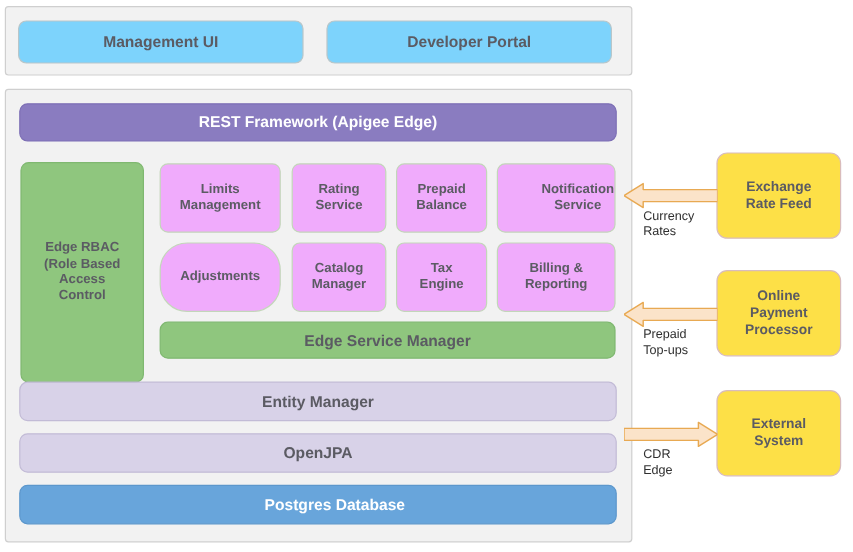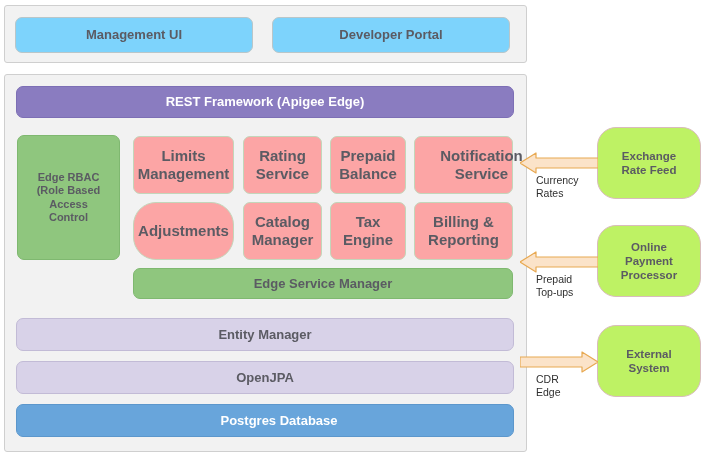--- a/index.html
+++ b/index.html
@@ -53,31 +53,31 @@
   #box-rest-framework {
     left: 16px; top: 86px; width: 498px; height: 32px;
     background: #8a7cc0;
     border: 1px solid #7d6fb5;
     color: #ffffff;
     font-size: 13px;
   }
 
   
   #box-edge-rbac {
-    left: 17px; top: 135px; width: 103px; height: 125px;
+    left: 17px; top: 135px; width: 103px; height: 184px;
     background: #8fc67e;
     border: 1px solid #7fb870;
     font-size: 11px;
   }
 
   
   .service {
-    background: #fca5a5;
+    background: #f0abfc;
     border: 1px solid #c3d6ba;
-    font-size: 15px;
+    font-size: 11px;
     height: 58px;
   }
   #svc-limits-management { left: 133px; top: 136px; width: 101px; }
   #svc-rating-service    { left: 243px; top: 136px; width: 79px;  }
   #svc-prepaid-balance   { left: 330px; top: 136px; width: 76px;  }
   #svc-notification-service { left: 414px; top: 136px; width: 99px; padding-left: 36px; }
 
   #svc-adjustments     { left: 133px; top: 202px; width: 101px; border-radius: 23px; }
   #svc-catalog-manager { left: 243px; top: 202px; width: 79px;  }
   #svc-tax-engine      { left: 330px; top: 202px; width: 76px;  }
@@ -106,26 +106,26 @@
     left: 16px; top: 404px; width: 498px; height: 33px;
     background: #68a5db;
     border: 1px solid #5c97cc;
     color: #ffffff;
     font-size: 13px;
     padding-left: 28px;
   }
 
   
   .external {
-    background: #bef264;
+    background: #fde047;
     border: 1px solid #d9bcbc;
     font-size: 11.5px;
     left: 597px;
     width: 104px;
-    border-radius: 19px;
+    border-radius: 9px;
   }
   #ext-exchange-rate-feed    { top: 127px; height: 72px; }
   #ext-online-payment-processor { top: 225px; height: 72px; }
   #ext-external-system       { top: 325px; height: 72px; }
 
   
   .arrow-wrap { position: absolute; }
   .arrow-wrap svg { display: block; }
   #arrow-currency-rates  { left: 520px; top: 150px; }
   #arrow-prepaid-topups  { left: 520px; top: 249px; }

